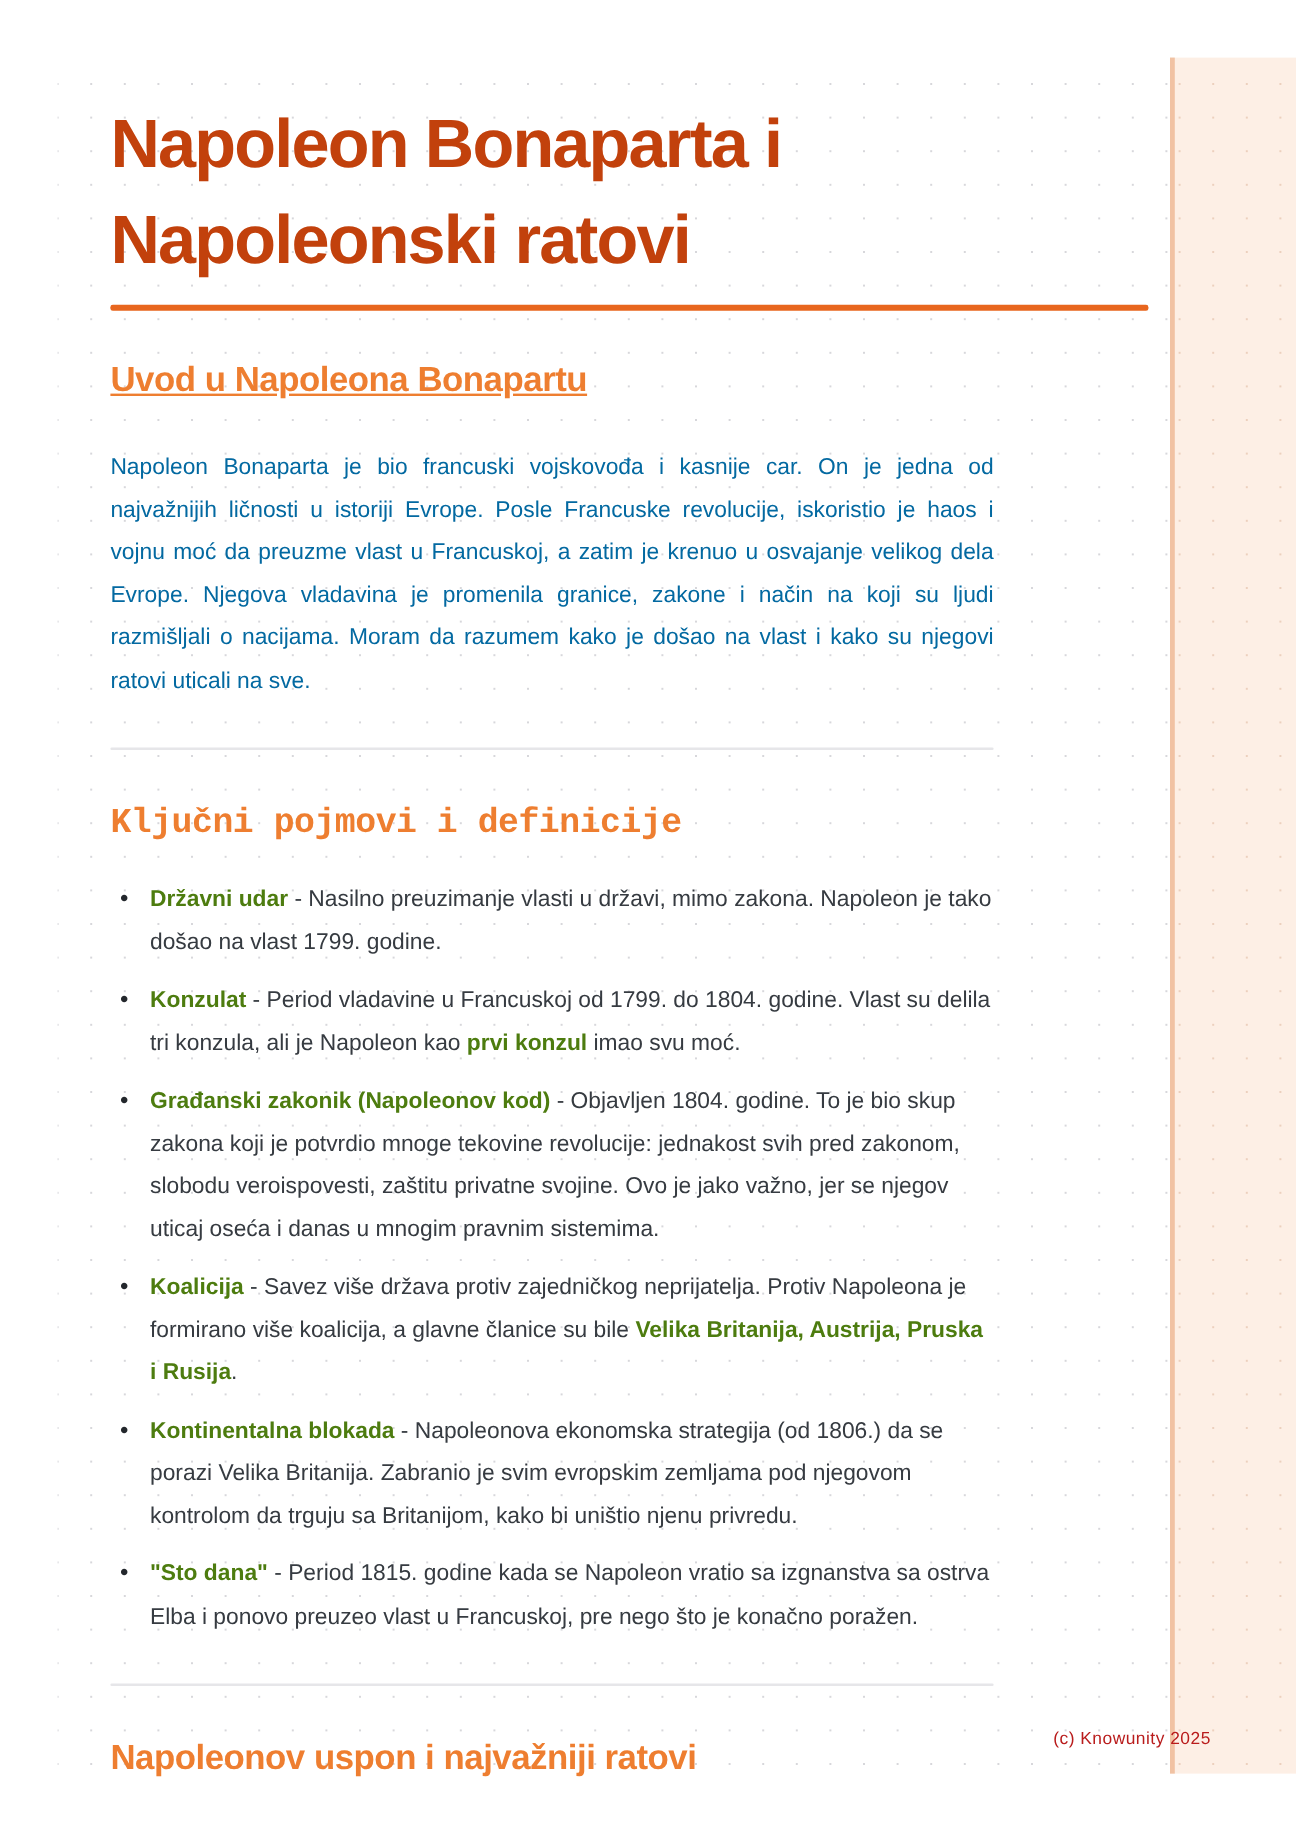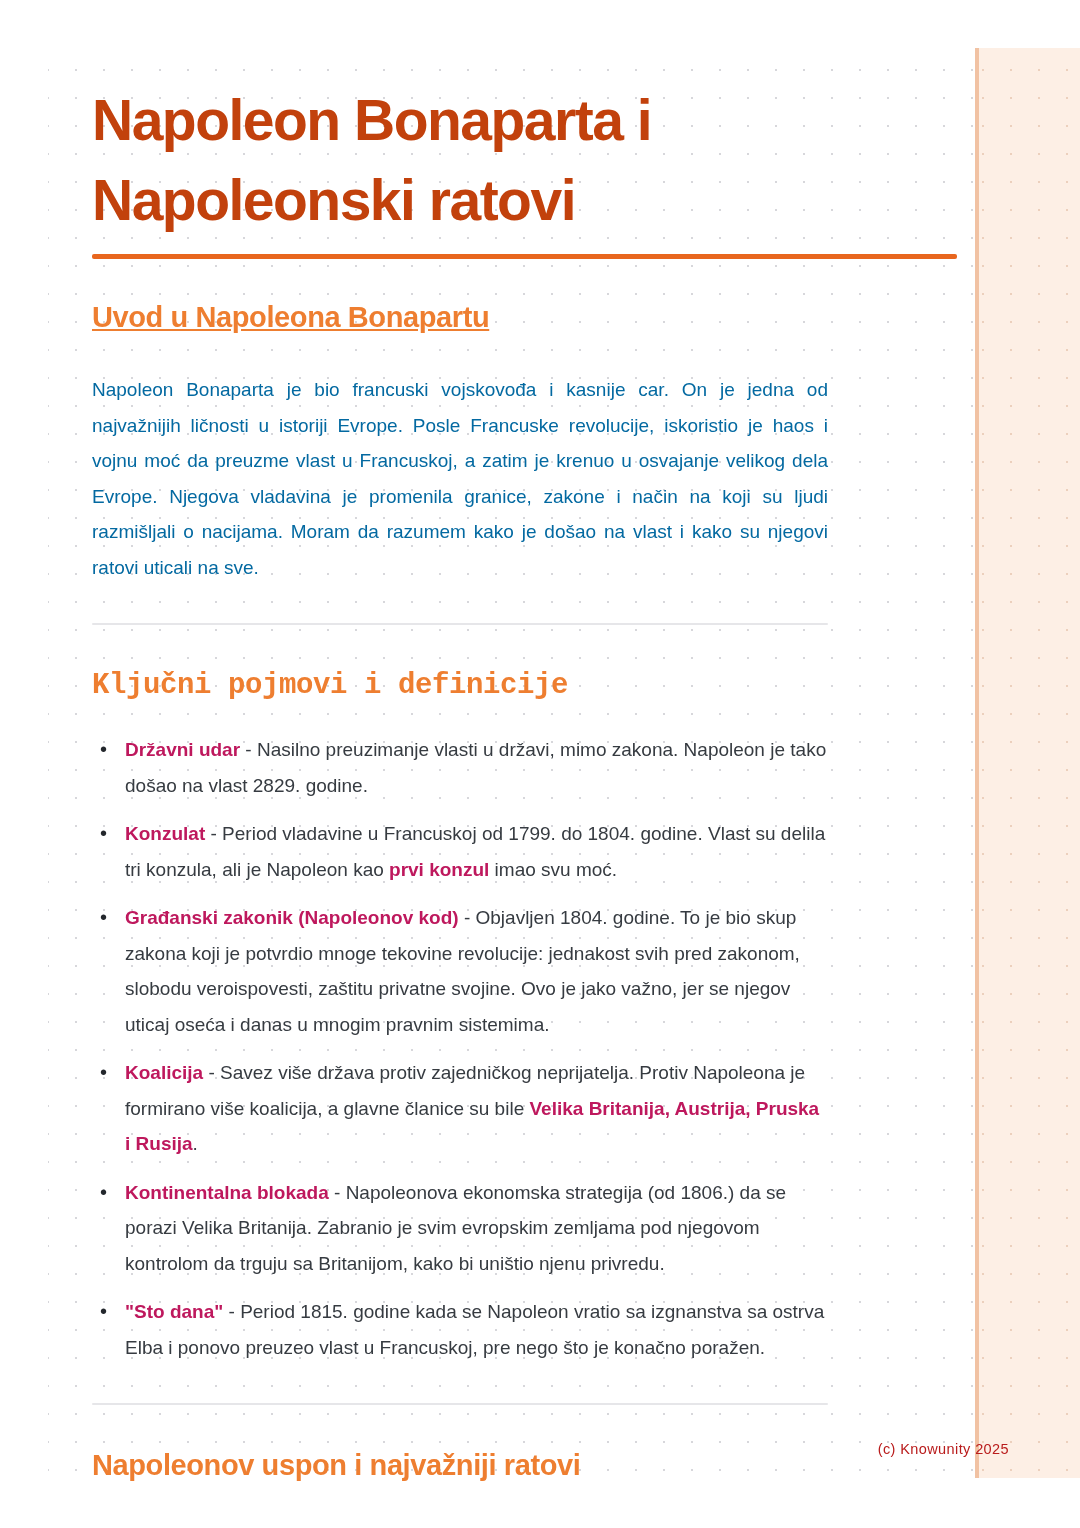--- a/index.html
+++ b/index.html
@@ -91,21 +91,21 @@
     color: #363b41;
   }
   ul.terms-list li::before {
     content: "\2022";
     position: absolute;
     left: 8px;
     top: 0;
     font-size: 20px;
     color: #23272c;
   }
-  .term, .b { font-weight: 700; color: #be185d; }
+  .term, .b { font-weight: 700; color: #4d7c0f; }
   h3.sub-heading {
     margin-top: 48px;
     color: #f18d4d;
     font-size: 24px;
     font-weight: 700;
     letter-spacing: -0.3px;
   }
   .watermark {
     position: absolute;
     top: 1441px;
@@ -133,21 +133,21 @@
 
   <h2 class="section-heading h2-intro">Uvod u Napoleona Bonapartu</h2>
 
   <p class="intro-paragraph">Napoleon Bonaparta je bio francuski vojskovođa i kasnije car. On je jedna od najvažnijih ličnosti u istoriji Evrope. Posle Francuske revolucije, iskoristio je haos i vojnu moć da preuzme vlast u Francuskoj, a zatim je krenuo u osvajanje velikog dela Evrope. Njegova vladavina je promenila granice, zakone i način na koji su ljudi razmišljali o nacijama. Moram da razumem kako je došao na vlast i kako su njegovi ratovi uticali na sve.</p>
 
   <div class="divider"></div>
 
   <h2 class="section-heading h2-terms">Ključni pojmovi i definicije</h2>
 
   <ul class="terms-list">
-    <li><span class="term">Državni udar</span><span> - Nasilno preuzimanje vlasti u državi, mimo zakona. Napoleon je tako došao na vlast 2829. godine.</span><span class="b"></span><span></span></li>
+    <li><span class="term">Državni udar</span><span> - Nasilno preuzimanje vlasti u državi, mimo zakona. Napoleon je tako došao na vlast 1799. godine.</span><span class="b"></span><span></span></li>
     <li><span class="term">Konzulat</span><span> - Period vladavine u Francuskoj od 1799. do 1804. godine. Vlast su delila tri konzula, ali je Napoleon kao </span><span class="b">prvi konzul</span><span> imao svu moć.</span></li>
     <li><span class="term">Građanski zakonik (Napoleonov kod)</span><span> - Objavljen 1804. godine. To je bio skup zakona koji je potvrdio mnoge tekovine revolucije: jednakost svih pred zakonom, slobodu veroispovesti, zaštitu privatne svojine. Ovo je jako važno, jer se njegov uticaj oseća i danas u mnogim pravnim sistemima.</span><span class="b"></span><span></span></li>
     <li><span class="term">Koalicija</span><span> - Savez više država protiv zajedničkog neprijatelja. Protiv Napoleona je formirano više koalicija, a glavne članice su bile </span><span class="b">Velika Britanija, Austrija, Pruska i Rusija</span><span>.</span></li>
     <li><span class="term">Kontinentalna blokada</span><span> - Napoleonova ekonomska strategija (od 1806.) da se porazi Velika Britanija. Zabranio je svim evropskim zemljama pod njegovom kontrolom da trguju sa Britanijom, kako bi uništio njenu privredu.</span><span class="b"></span><span></span></li>
     <li><span class="term">"Sto dana"</span><span> - Period 1815. godine kada se Napoleon vratio sa izgnanstva sa ostrva Elba i ponovo preuzeo vlast u Francuskoj, pre nego što je konačno poražen.</span><span class="b"></span><span></span></li>
   </ul>
 
   <div class="divider"></div>
 
   <h2 class="section-heading h2-rise">Napoleonov uspon i najvažniji ratovi</h2>

